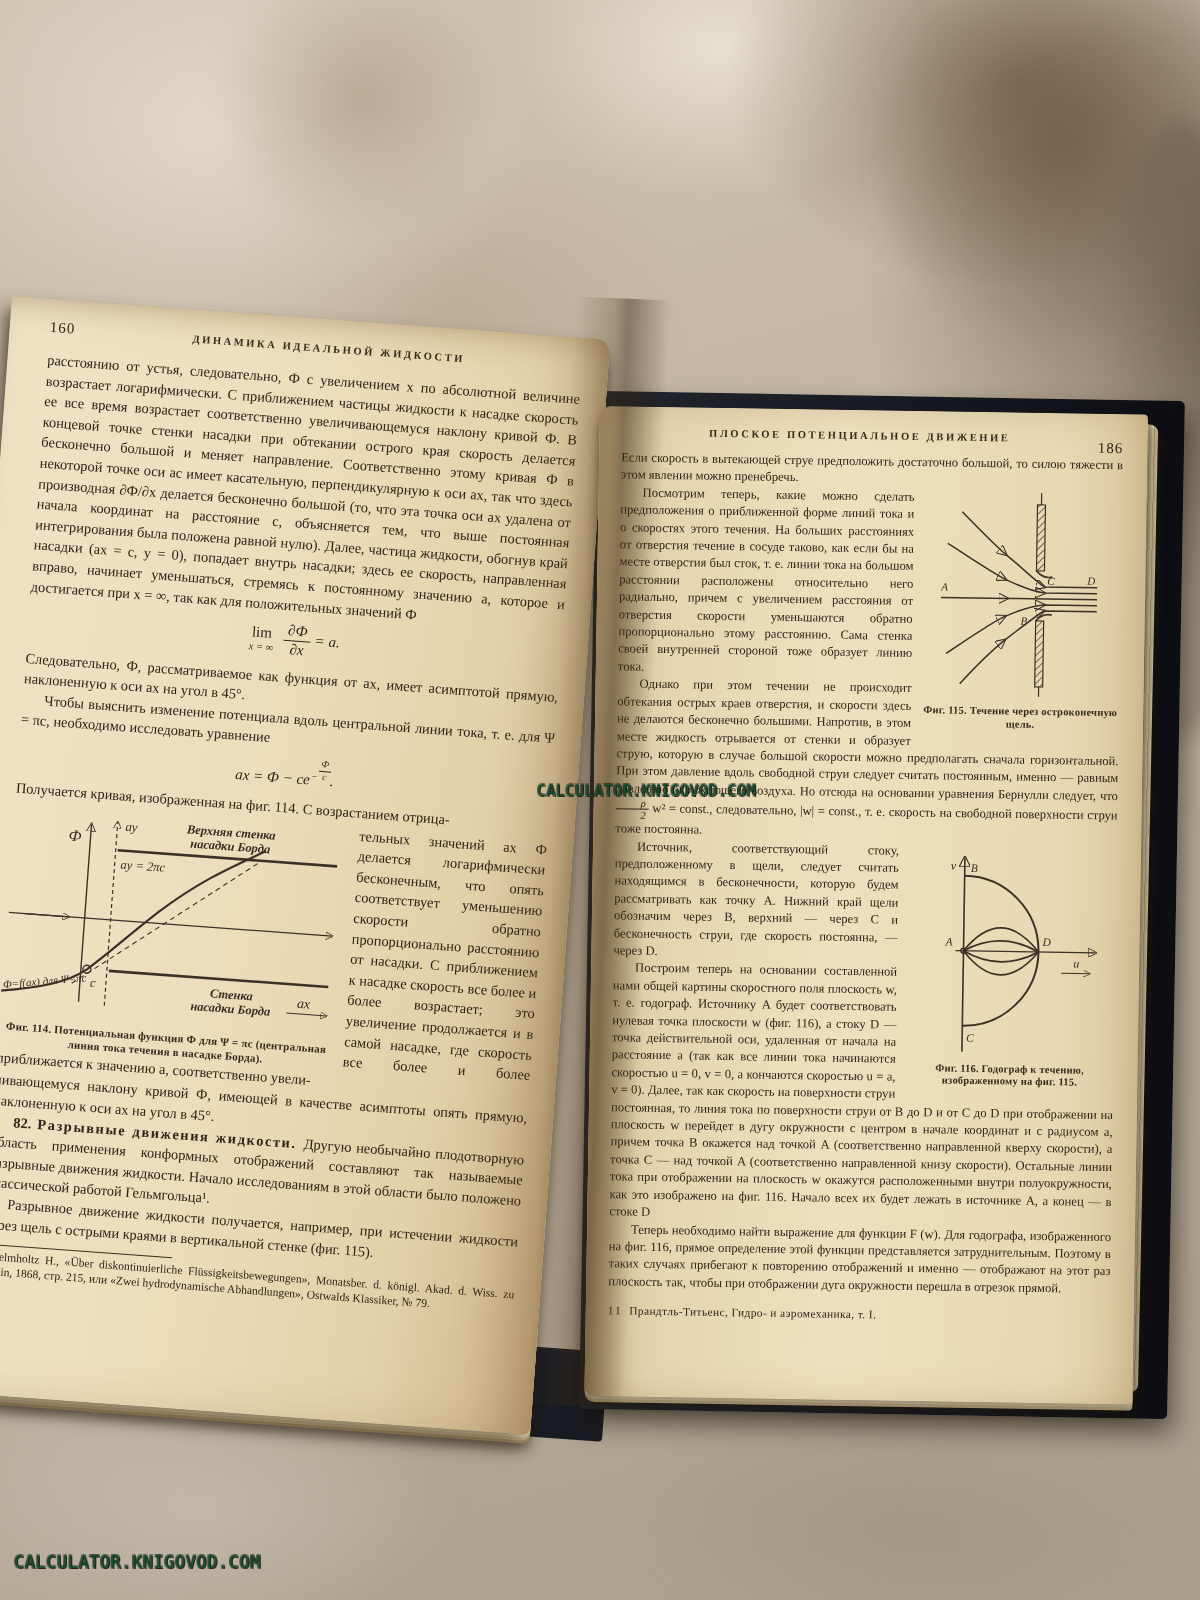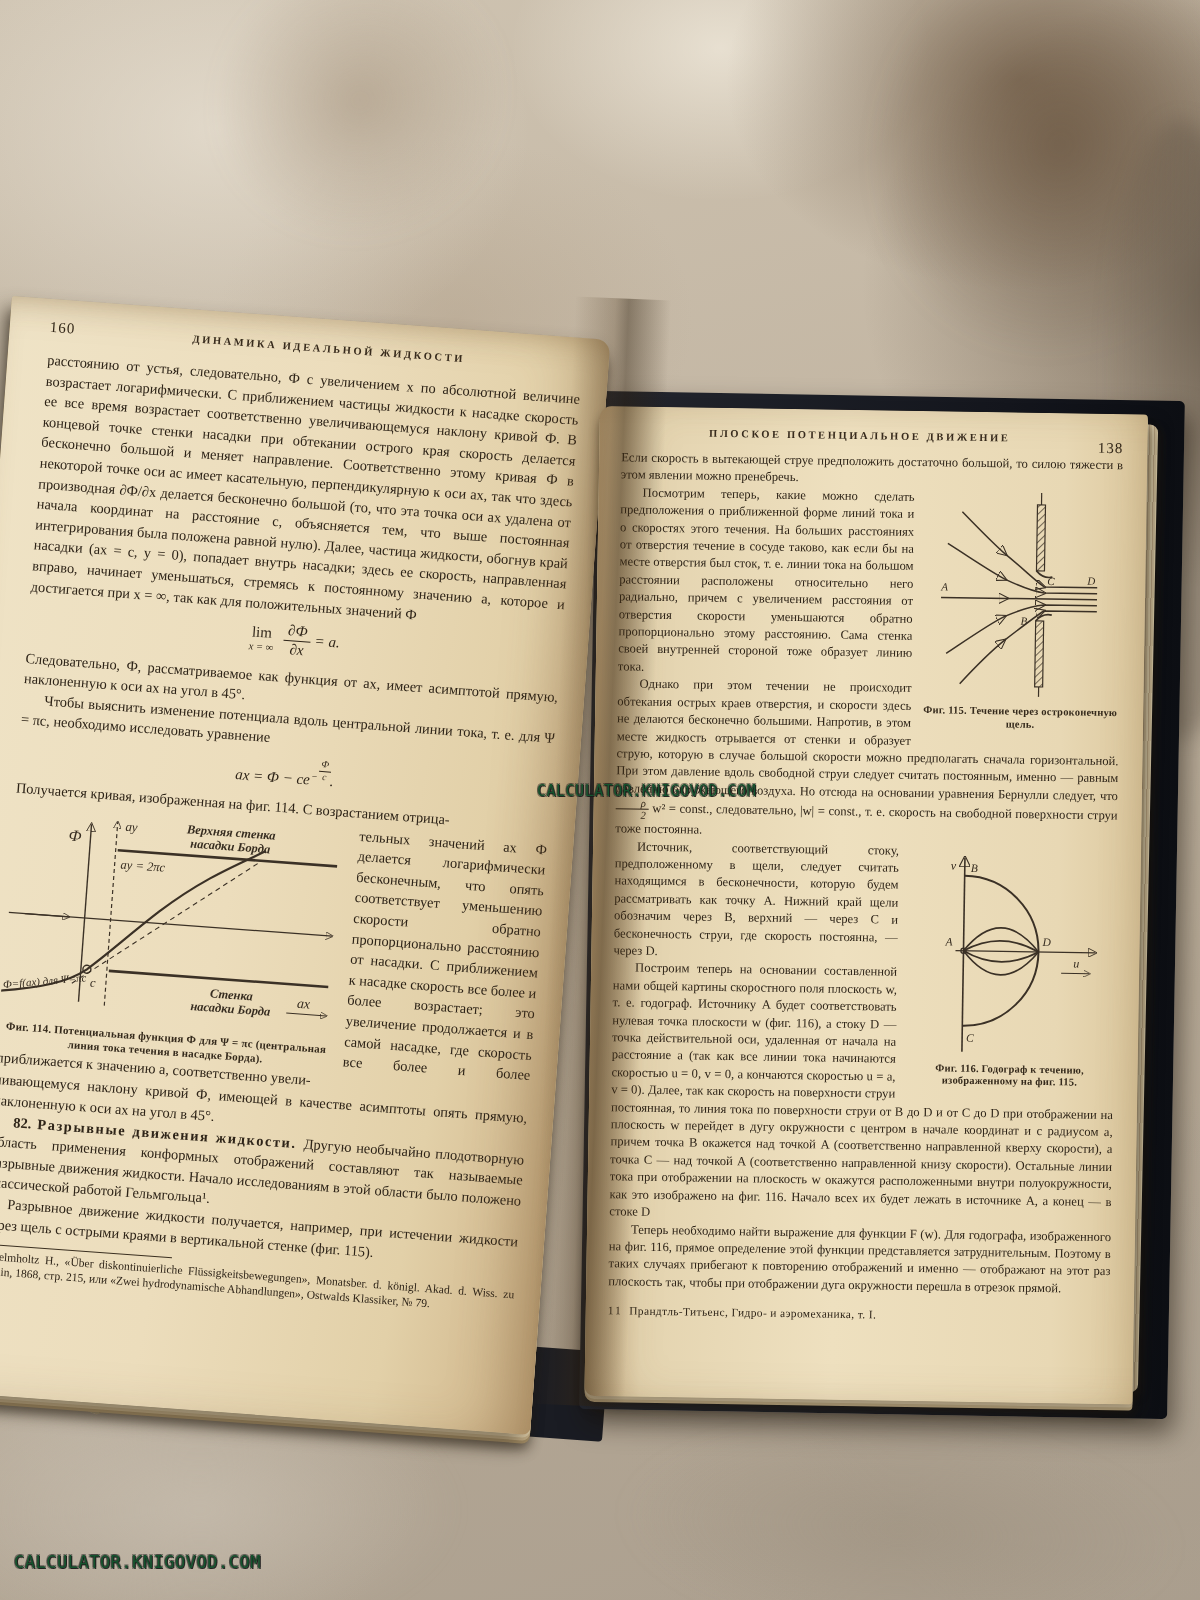--- a/index.html
+++ b/index.html
@@ -188,21 +188,21 @@
     <p class="bp ind">Разрывное движение жидкости получается, например, при истечении жидкости через щель с острыми краями в вертикальной стенке (фиг. 115).</p>
 
     <div class="rule"></div>
     <p class="bp footnote">¹ Helmholtz H., «Über diskontinuierliche Flüssigkeitsbewegungen», Monatsber. d. königl. Akad. d. Wiss. zu Berlin, 1868, стр. 215, или «Zwei hydrodynamische Abhandlungen», Ostwalds Klassiker, № 79.</p>
   </div>
 </div>
 
 <div class="page page-right">
   <div class="hdr-row">
     <div class="running-hdr">ПЛОСКОЕ ПОТЕНЦИАЛЬНОЕ ДВИЖЕНИЕ</div>
-    <span class="pagenum">138</span>
+    <span class="pagenum">186</span>
   </div>
   <div class="body-r">
     <p class="bp">Если скорость в вытекающей струе предположить достаточно большой, то силою тяжести в этом явлении можно пренебречь.</p>
 
     <div>
       <div class="fig-r fig115">
         <svg width="170" height="204" viewBox="0 0 170 204">
           <defs>
             <pattern id="hatch" width="5" height="5" patternUnits="userSpaceOnUse" patternTransform="rotate(45)">
               <line x1="0" y1="0" x2="0" y2="5" stroke="#3b3126" stroke-width="1.4"></line>

